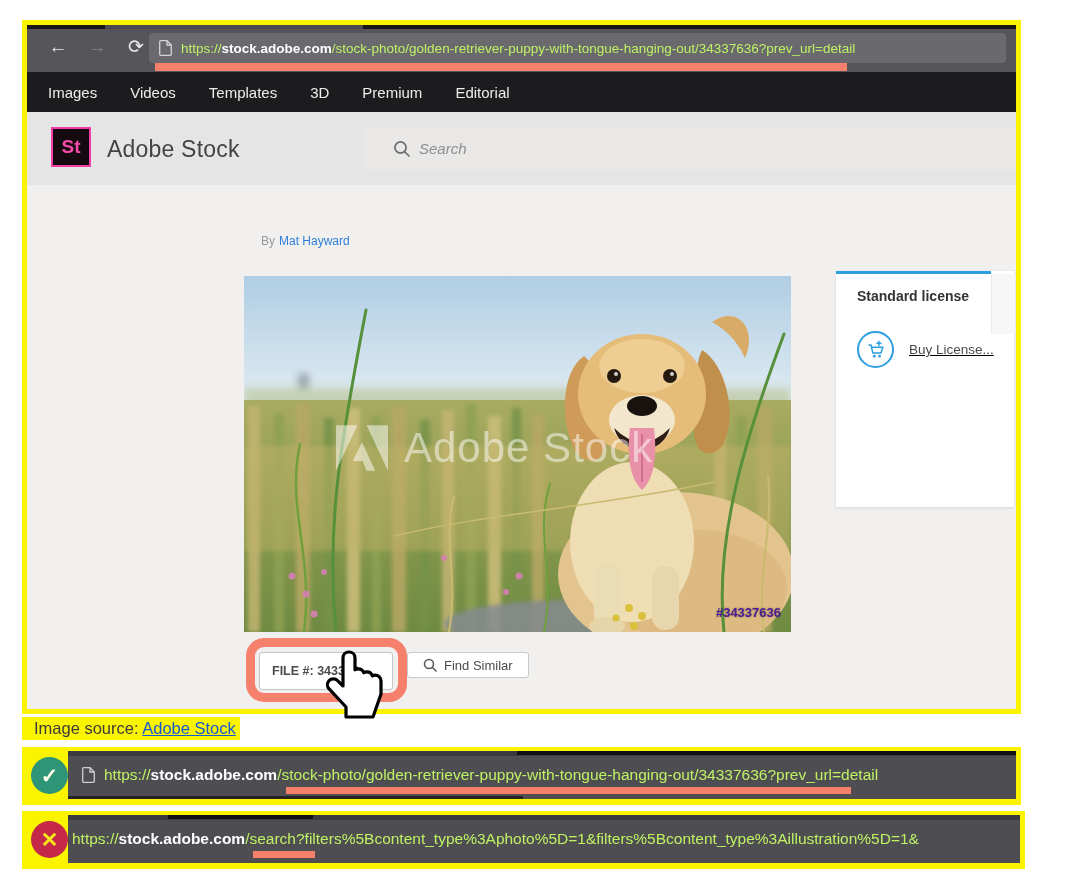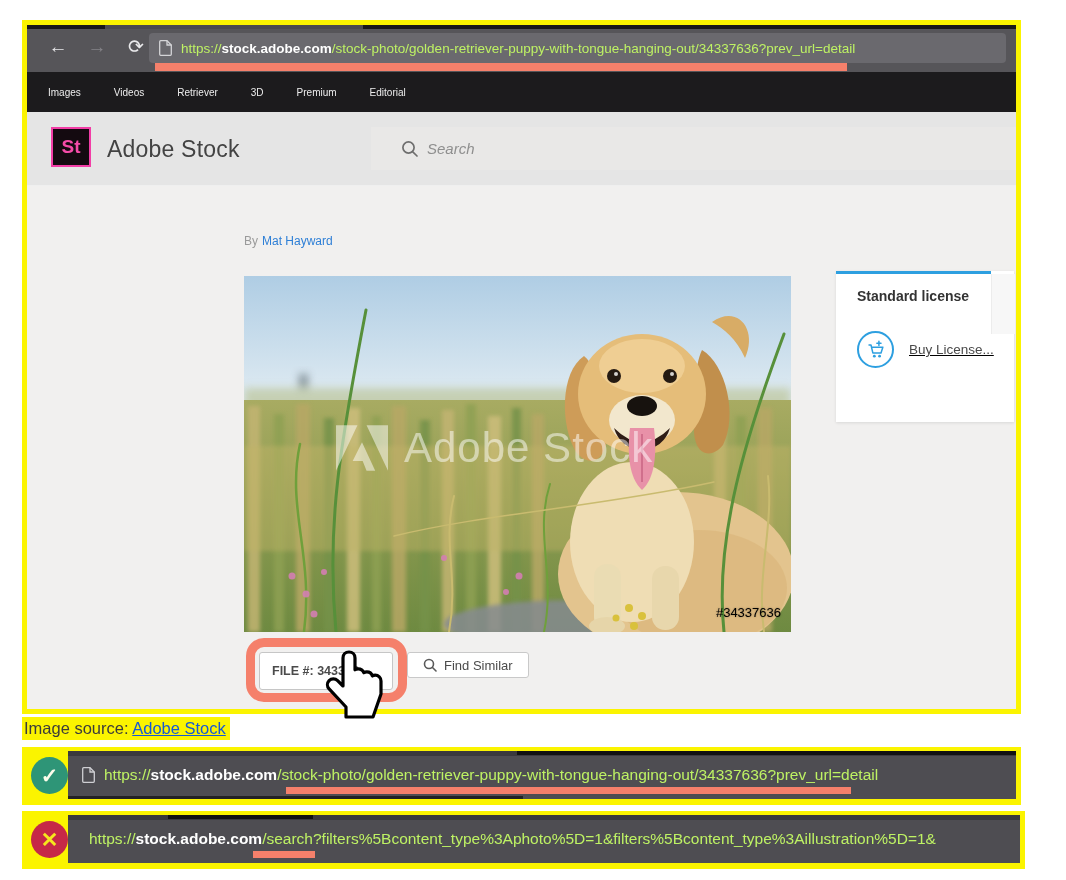--- a/index.html
+++ b/index.html
@@ -16,87 +16,87 @@
   .navbtns{position:absolute;top:9px;left:20px;display:flex;gap:17px;font-size:19px;line-height:26px;}
   .nb{width:22px;text-align:center;cursor:default;}
   .nb.lt{color:#E9E9EB;} .nb.dis{color:#86858A;}
   .urlpill{position:absolute;left:122px;top:8px;right:10px;height:30px;background:#6A696E;border-radius:4px;
            display:flex;align-items:center;padding:0 10px;gap:9px;overflow:hidden;white-space:nowrap;font-size:13.5px;}
   .url-dim{color:#bef264;} .url-dom{color:#FFFFFF;font-weight:bold;}
   .hl-top{position:absolute;left:128px;top:38px;width:692px;height:8px;background:#F5806B;z-index:3;}
 
   
   .sitenav{height:40px;background:#1C1B1D;display:flex;align-items:center;gap:33px;padding-left:21px;
-           color:#EDEDED;font-size:10px;flex:none;}
+           color:#EDEDED;font-size:15px;flex:none;}
   .sitenav span{cursor:default;}
 
   
   .sitehead{height:73px;background:#e5e5e5;position:relative;flex:none;border-bottom:1px solid #EFEFEF;}
   .logo{position:absolute;left:24px;top:15px;width:40px;height:40px;background:#140A10;border:2px solid #F23DA6;
         box-sizing:border-box;color:#F54BA8;font-weight:bold;font-size:19px;display:flex;align-items:center;justify-content:center;}
   .brand{position:absolute;left:80px;top:24px;font-size:23px;color:#434343;letter-spacing:.2px;}
   .catdrop{position:absolute;left:230px;top:15px;width:114px;height:43px;background:#fff;border:1px solid #D9D9D9;
            box-sizing:border-box;display:flex;align-items:center;justify-content:space-between;padding:0 13px;font-size:13px;color:#2E2E2E;}
   .catdrop .chev{font-size:12px;color:#555;}
-  .searchbar{position:absolute;left:344px;top:15px;right:0;height:43px;background:#E9E8E7;display:flex;align-items:center;padding-left:54px;}
+  .searchbar{position:absolute;left:336px;top:15px;right:0;height:43px;background:#E9E8E7;display:flex;align-items:center;padding-left:54px;}
   .searchbar svg{position:absolute;left:30px;}
   .searchbar input{background:transparent;border:0;outline:0;font-family:"Liberation Sans",sans-serif;
                    font-size:15px;font-style:italic;color:#6f6f6f;width:300px;}
   .searchbar input::placeholder{color:#8F8F8F;font-style:italic;}
 
   
   .content{flex:1;background:#F1F0EF;position:relative;}
   .ptitle{position:absolute;left:217px;top:18px;font-size:19.5px;color:#565656;}
-  .byline{position:absolute;left:217px;top:48px;font-size:12px;color:#9A9A9A;}
+  .byline{position:absolute;left:234px;top:48px;font-size:12px;color:#9A9A9A;}
   .byline a{color:#2E7FD6;text-decoration:none;margin-left:4px;}
 
   .photo{position:absolute;left:217px;top:90px;width:547px;height:356px;overflow:hidden;background:#9FA55B;}
   .photo svg.scene{display:block;}
   .watermark{position:absolute;left:92px;top:148px;display:flex;align-items:center;gap:16px;pointer-events:none;}
   .watermark .wmtext{font-size:42px;color:rgba(255,255,255,0.5);letter-spacing:1px;}
-  .imgid{position:absolute;right:10px;bottom:12px;color:#000000;font-weight:normal;font-size:13px;text-shadow:0 0 2px rgba(0,0,0,.4);}
+  .imgid{position:absolute;right:10px;bottom:12px;color:#4c1d95;font-weight:bold;font-size:13px;text-shadow:0 0 2px rgba(0,0,0,.4);}
 
   .ring{position:absolute;left:219px;top:452px;width:161px;height:64px;border:9px solid #F5806B;border-radius:18px;box-sizing:border-box;z-index:4;}
   .filebtn{position:absolute;left:232px;top:466px;width:134px;height:38px;background:#fff;border:1px solid #C6C6C6;border-radius:3px;
            box-sizing:border-box;display:flex;align-items:center;padding-left:12px;font-size:12.5px;font-weight:bold;color:#4B4B4B;z-index:3;}
   .cursor{position:absolute;left:296px;top:462px;z-index:6;}
   .findbtn{position:absolute;left:380px;top:466px;height:20px;box-sizing:border-box;padding:12px 15px;background:#fff;
            border:1px solid #C9C9C9;border-radius:3px;display:inline-flex;align-items:center;gap:7px;font-size:13px;color:#4B4B4B;}
 
   
-  .lic{position:absolute;left:809px;top:85px;width:178px;height:151px;background:#fff;box-shadow:0 1px 3px rgba(0,0,0,.10);}
+  .lic{position:absolute;left:809px;top:85px;width:178px;height:236px;background:#fff;box-shadow:0 1px 3px rgba(0,0,0,.10);}
   .lic .topline{position:absolute;top:0;left:0;width:155px;height:3px;background:#2D9FE0;}
   .lic .tabstub{position:absolute;top:3px;left:155px;width:23px;height:60px;background:#F7F7F7;border-left:1px solid #ECECEC;}
   .lic .ltitle{padding:17px 0 0 21px;font-size:14px;font-weight:bold;color:#333;}
   .lrow{display:flex;align-items:center;margin:24px 0 0 21px;gap:15px;cursor:default;text-decoration:underline;}
   .lrow.first{margin-top:27px;}
   .iconcircle{width:37px;height:37px;border:2px solid #2D9FE0;border-radius:50%;box-sizing:border-box;
               display:flex;align-items:center;justify-content:center;flex:none;}
   .llabel{font-size:13.5px;color:#4A4A4A;}
 
   
   .caption{position:absolute;left:22px;top:719px;font-size:16.5px;}
-  .caption .hl{background:#FBF400;padding:2px 4px 3px 2px;color:#3B3B3B;}
+  .caption .hl{background:#FBF400;padding:2px 4px 3px 12px;color:#3B3B3B;}
   .caption a{color:#1558D6;}
 
   
   .bar{position:absolute;left:22px;height:58px;background:#FBF400;}
   .bar1{top:747px;width:999px;}
   .bar2{top:811px;width:1003px;}
   .statcirc{position:absolute;left:9px;top:10px;width:37px;height:37px;border-radius:50%;
             display:flex;align-items:center;justify-content:center;font-size:21px;font-weight:bold;}
   .statcirc.ok{background:#2E9577;color:#FDFDEC;}
   .statcirc.bad{background:#C62847;color:#F6E71D;}
   .panel{position:absolute;left:46px;top:4px;right:5px;bottom:6px;background:#4E4D52;overflow:hidden;}
   .pstrip{position:absolute;top:0;left:0;right:0;height:5px;background:#3A393D;}
   .pseg{position:absolute;top:0;height:4px;background:#111113;}
   .pbot{position:absolute;bottom:0;left:0;width:455px;height:3px;background:#232225;}
   .prow{position:absolute;top:5px;bottom:5px;left:0;right:0;display:flex;align-items:center;gap:9px;
         padding-left:14px;white-space:nowrap;overflow:hidden;font-size:15.5px;}
-  .bar2 .prow{padding-left:21px;gap:0;}
+  .bar2 .prow{padding-left:4px;gap:0;}
   .uline{position:absolute;height:7px;background:#F5806B;bottom:5px;z-index:2;}
   .bar1 .uline{left:218px;width:565px;}
   .bar2 .uline{left:185px;width:62px;}
 </style>
 </head>
 <body>
 
 <div class="frame">
 
   <div class="chrome">
@@ -114,21 +114,21 @@
           <path d="M8 .7v4.3h4.3" fill="none" stroke="#D4D4D7" stroke-width="1.3"></path>
         </svg>
       <span><span class="url-dim">https://</span><span class="url-dom">stock.adobe.com</span><span class="url-dim">/stock-photo/golden-retriever-puppy-with-tongue-hanging-out/34337636?prev_url=detail</span></span>
     </div>
     <div class="hl-top"></div>
   </div>
 
   <div class="sitenav">
     <span>Images</span>
     <span>Videos</span>
-    <span>Retriever</span>
+    <span>Templates</span>
     <span>3D</span>
     <span>Premium</span>
     <span>Editorial</span>
   </div>
 
   <div class="sitehead">
     <div class="logo">St</div>
     <div class="brand">Adobe Stock</div>
     <div class="searchbar">
       <svg width="17" height="17" viewBox="0 0 17 17">

